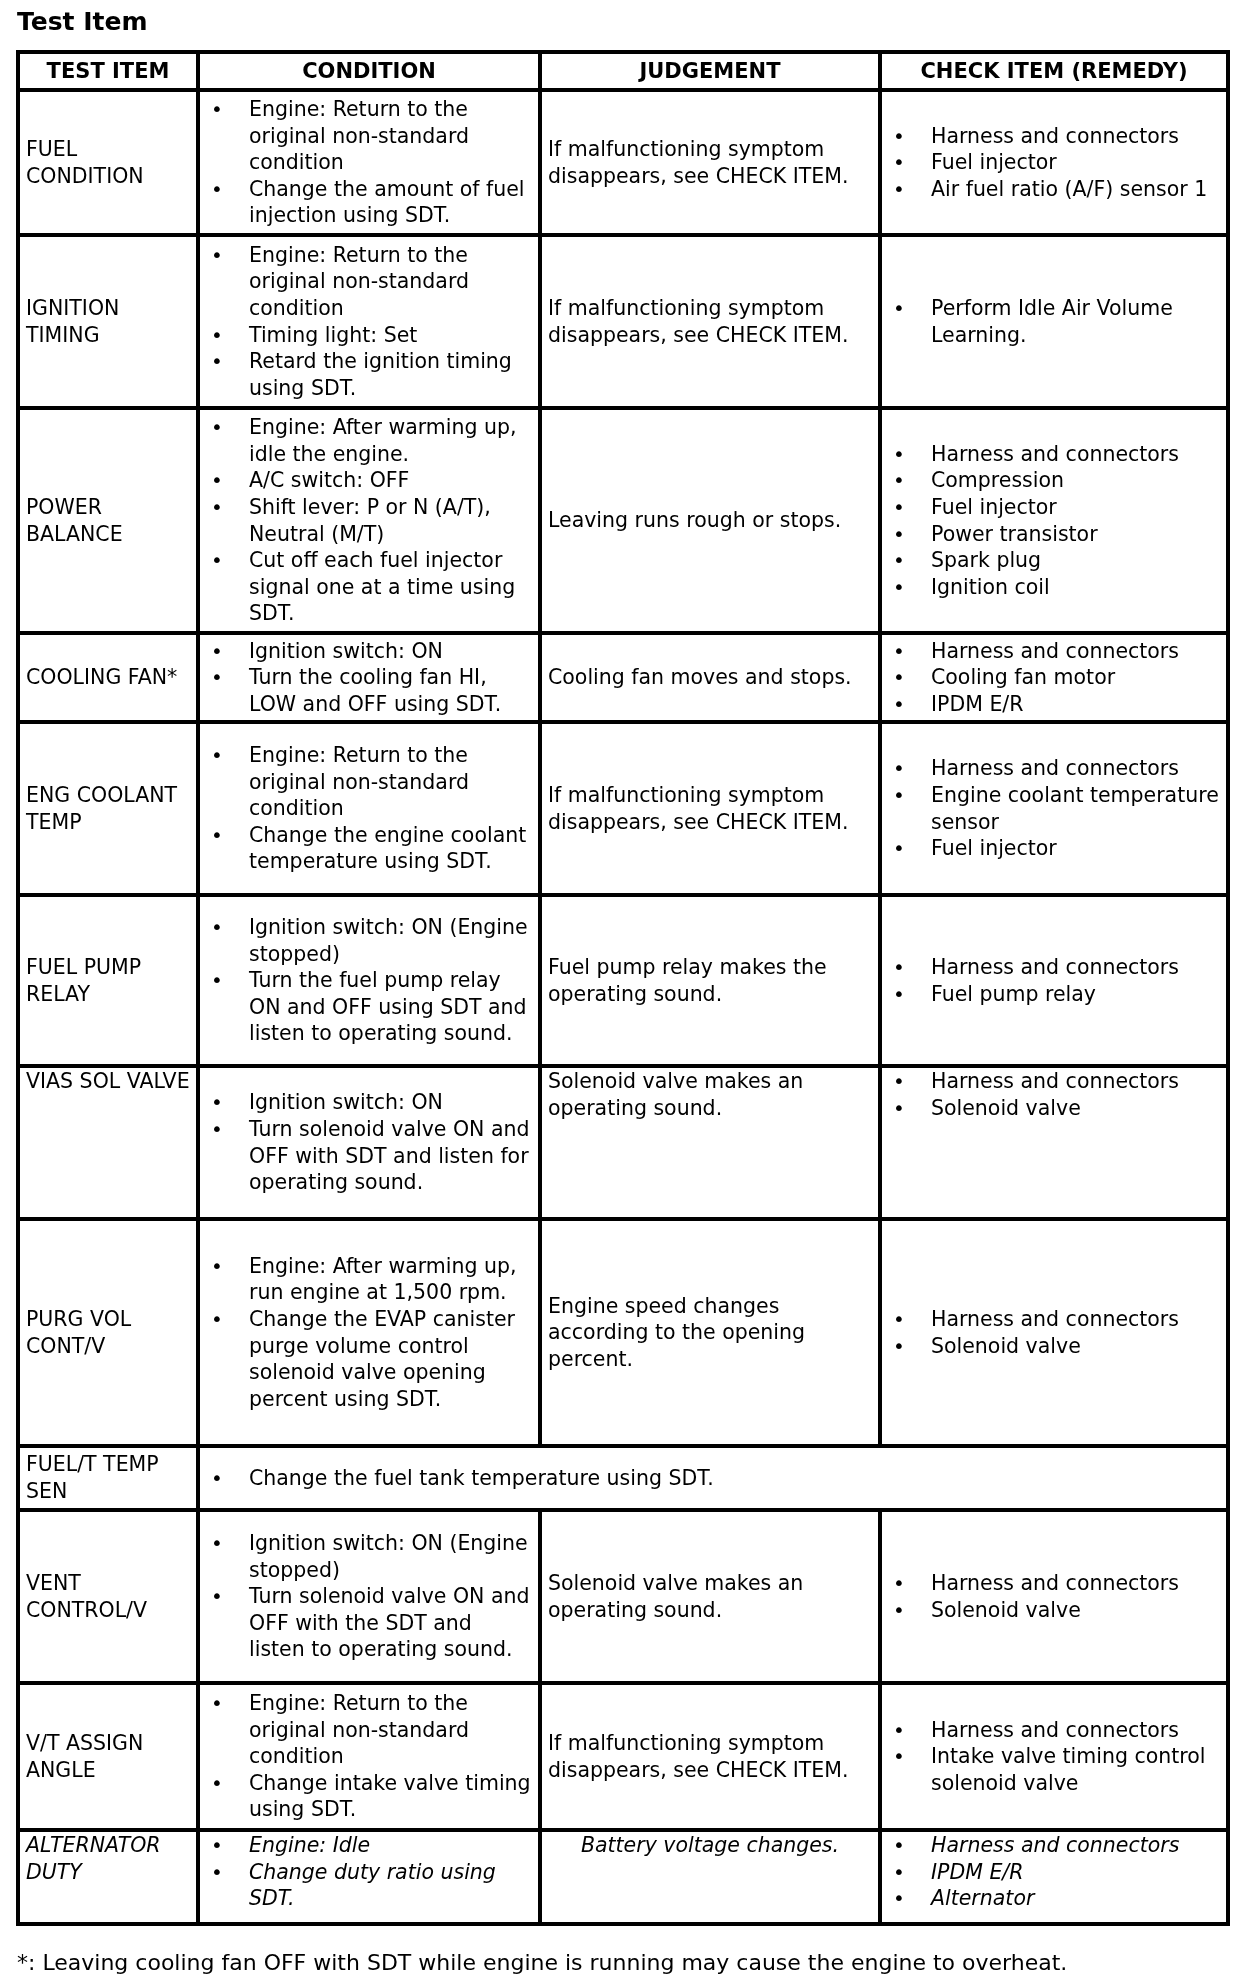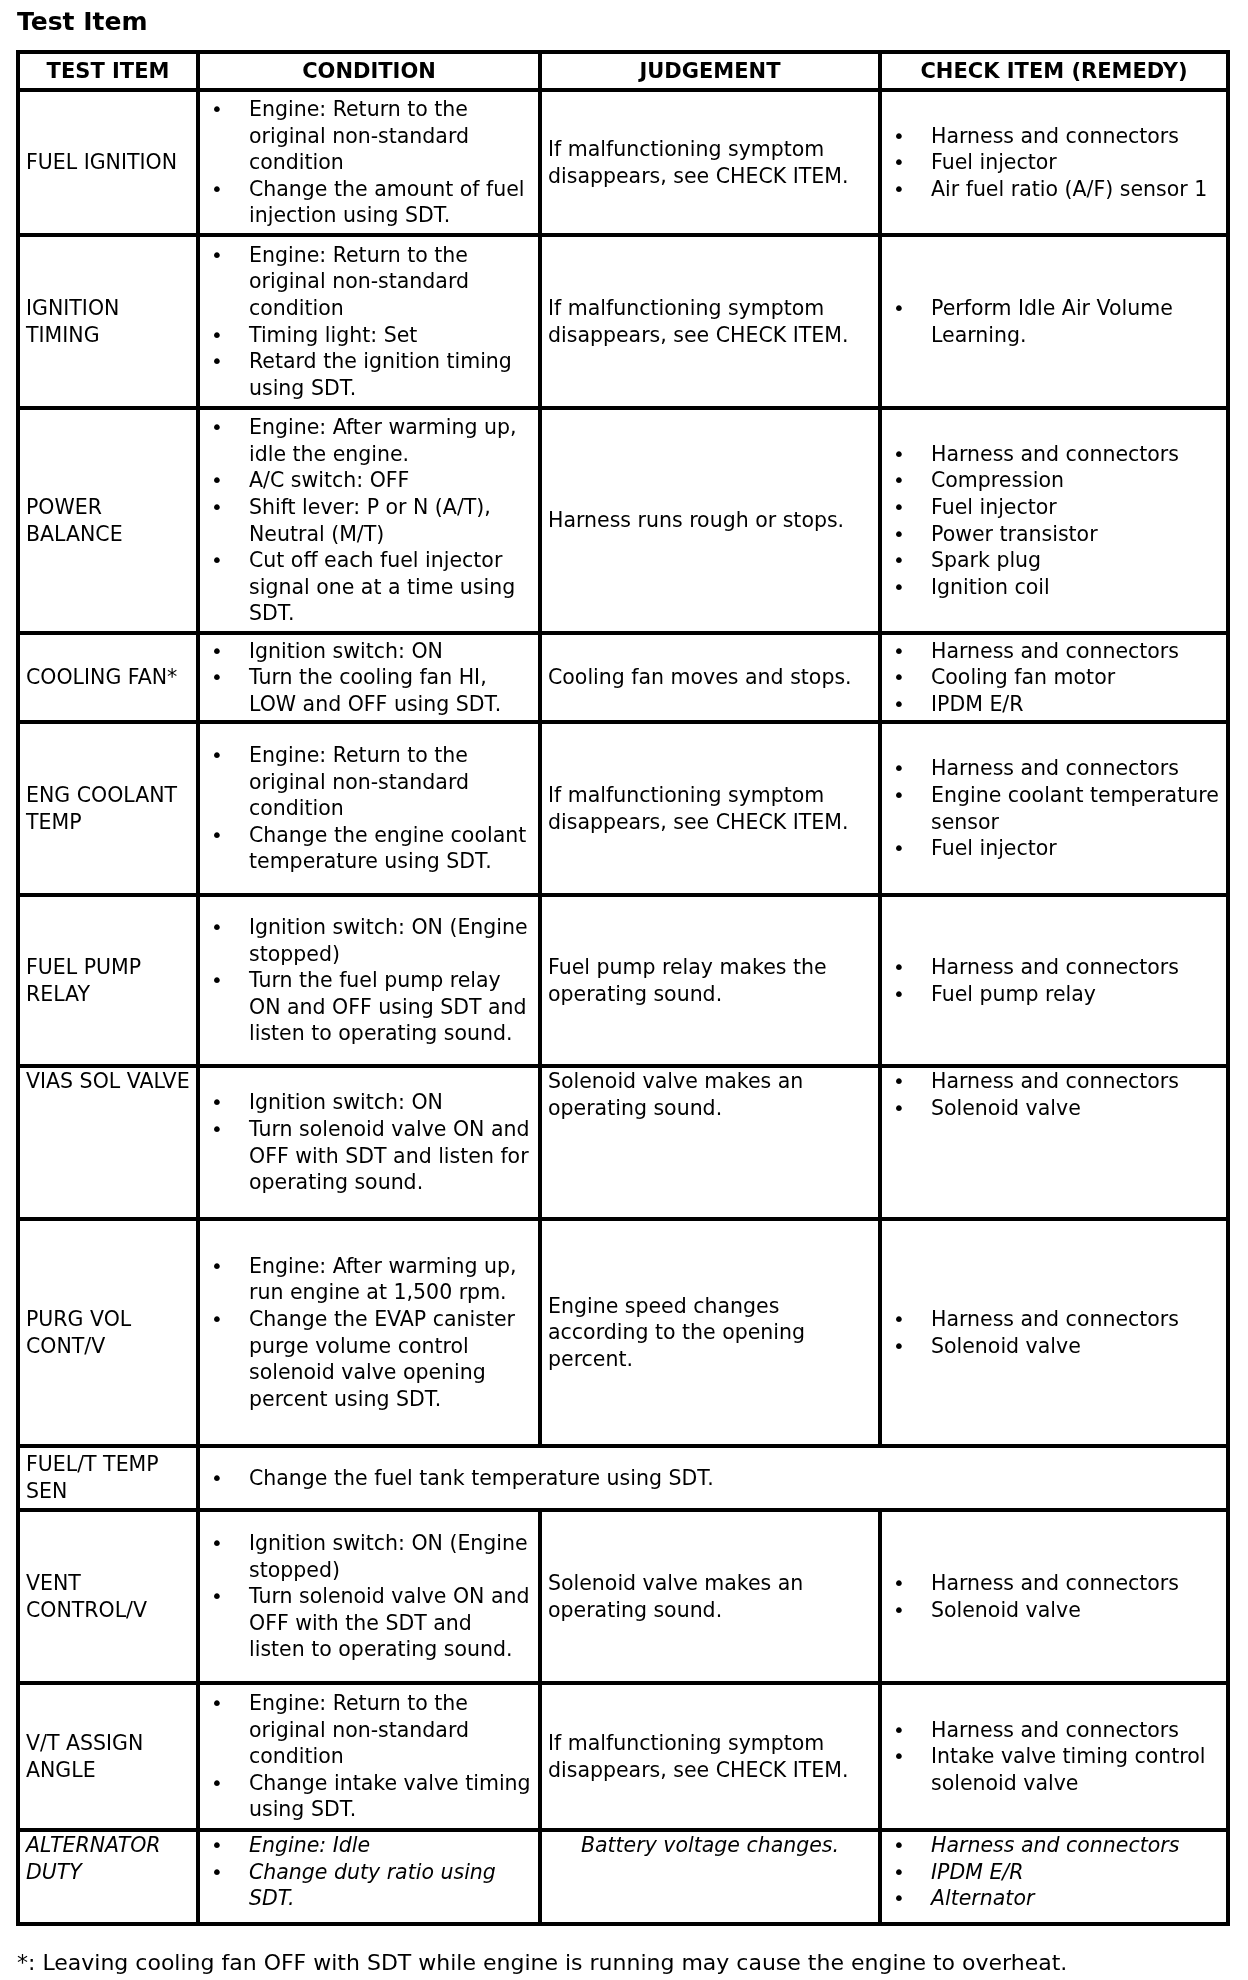--- a/index.html
+++ b/index.html
@@ -33,21 +33,21 @@
   <thead>
     <tr>
       <th>TEST ITEM</th>
       <th>CONDITION</th>
       <th>JUDGEMENT</th>
       <th>CHECK ITEM (REMEDY)</th>
     </tr>
   </thead>
   <tbody id="tbody">
       <tr style="height: 145px;">
-        <td class="item" style="vertical-align: middle;">FUEL IGNITION</td>
+        <td class="item" style="vertical-align: middle;">FUEL CONDITION</td>
         <td>
           <ul class="b">
             <li>Engine: Return to the original non-standard condition</li>
             <li>Change the amount of fuel injection using SDT.</li>
           </ul>
         </td>
         <td>If malfunctioning symptom disappears, see CHECK ITEM.</td>
         <td>
           <ul class="b">
             <li>Harness and connectors</li>
@@ -75,21 +75,21 @@
       <tr style="height: 225px;">
         <td class="item" style="vertical-align: middle;">POWER BALANCE</td>
         <td>
           <ul class="b">
             <li>Engine: After warming up, idle the engine.</li>
             <li>A/C switch: OFF</li>
             <li>Shift lever: P or N (A/T), Neutral (M/T)</li>
             <li>Cut off each fuel injector signal one at a time using SDT.</li>
           </ul>
         </td>
-        <td>Harness runs rough or stops.</td>
+        <td>Leaving runs rough or stops.</td>
         <td>
           <ul class="b">
             <li>Harness and connectors</li>
             <li>Compression</li>
             <li>Fuel injector</li>
             <li>Power transistor</li>
             <li>Spark plug</li>
             <li>Ignition coil</li>
           </ul>
         </td>

